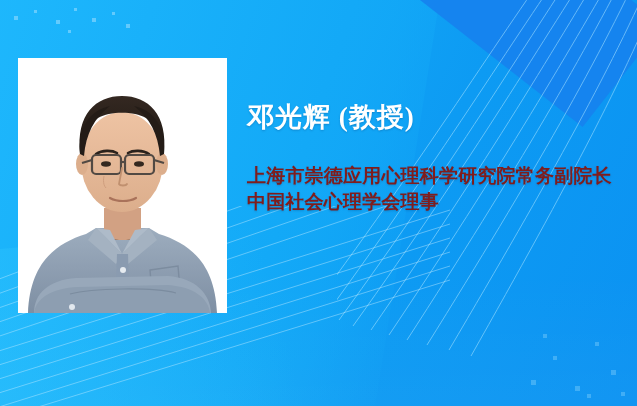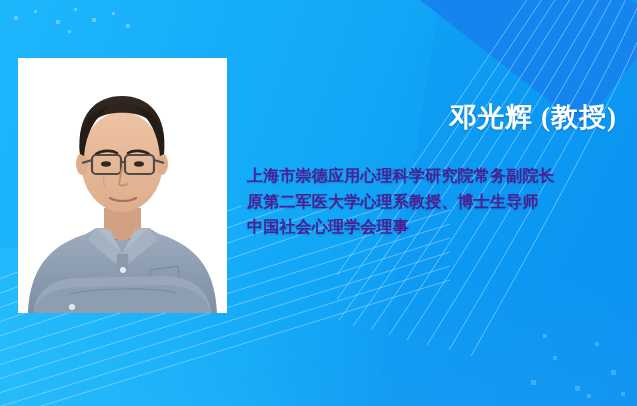--- a/index.html
+++ b/index.html
@@ -109,36 +109,36 @@
     background: #ffffff;
   }
   .portrait-svg { display: block; width: 100%; height: 100%; }
 
   
   .title {
     position: absolute;
     left: 247px;
     top: 103px;
     width: 370px;
-    text-align: right;
+    text-align: left;
     color: #ffffff;
     font-size: 27px;
     font-weight: bold;
     letter-spacing: 1px;
     line-height: 1.1;
     text-shadow: 0 1px 2px rgba(0,40,90,.25);
     font-family: "Liberation Serif", "DejaVu Serif", serif;
   }
   .bio {
     position: absolute;
     left: 247px;
     top: 163px;
     width: 380px;
-    color: #4c1d95;
-    font-size: 16px;
+    color: #7f1d1d;
+    font-size: 19px;
     font-weight: bold;
     line-height: 25.5px;
     letter-spacing: .2px;
     text-shadow: 0 1px 2px rgba(0,40,90,.22);
     font-family: "Liberation Serif", "DejaVu Serif", serif;
   }
   .bio-line { white-space: nowrap; }
 </style>
 </head>
 <body>
@@ -277,17 +277,16 @@
         <path d="M92,140 C99,144 111,144 118,140" stroke="#a9725a" stroke-width="2.2" fill="none" stroke-linecap="round"></path>
         <path d="M86,118 C86,118 84,126 88,130" stroke="#cf9e7e" stroke-width="1" fill="none"></path>
       </svg>
     </div>
   </div>
 
   <div class="title">邓光辉 (教授)</div>
 
   <div class="bio">
     <div class="bio-line">上海市崇德应用心理科学研究院常务副院长</div>
-    <div class="bio-line">原第二军医大学心理系教授、博士生导师</div>
     <div class="bio-line">中国社会心理学会理事</div>
   </div>
 
 </div>
 
 </body></html>

